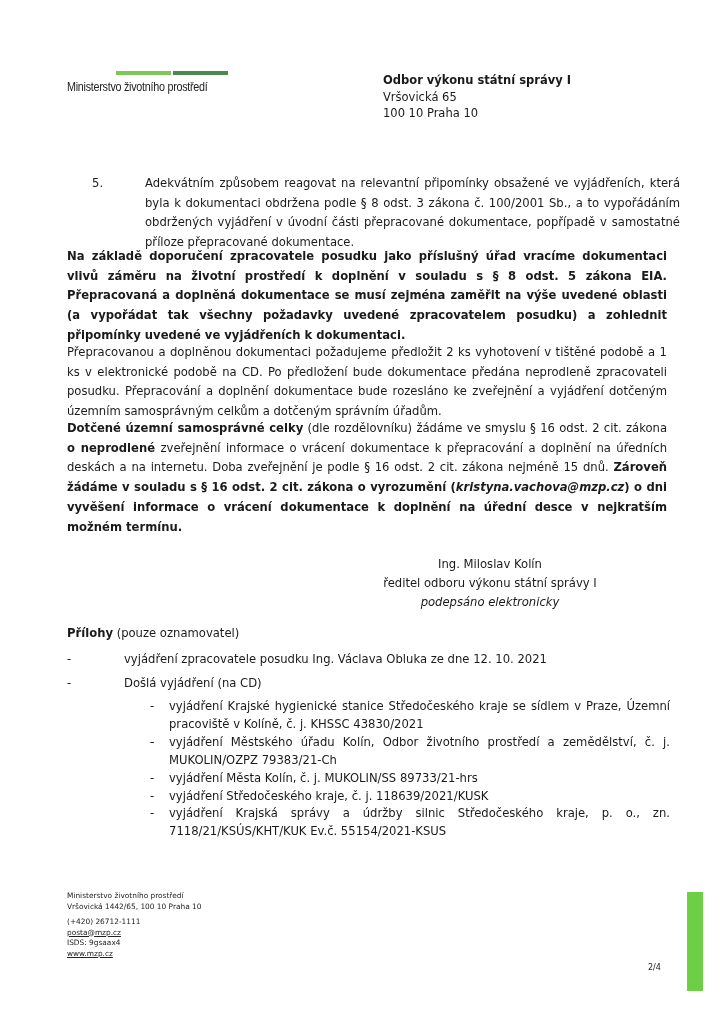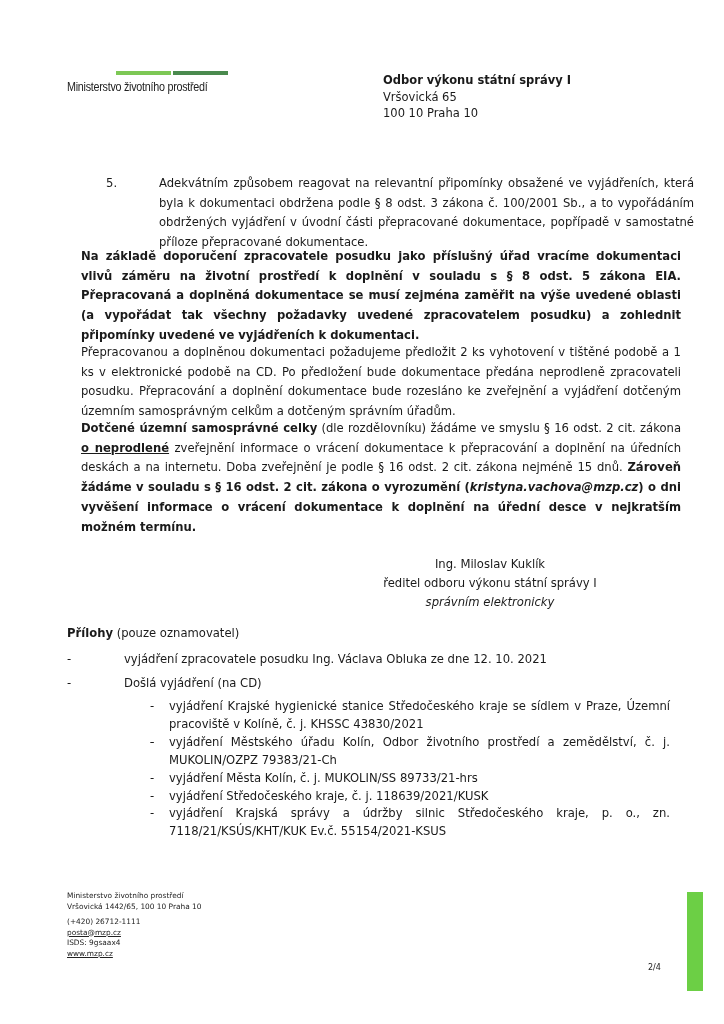--- a/index.html
+++ b/index.html
@@ -9,23 +9,23 @@
   }
   .abs { position: absolute; }
   
   .logo-bar { position: absolute; top: 71px; height: 4px; }
   .logo-bar.light { left: 116px; width: 55px; background: #7dc855; }
   .logo-bar.dark { left: 173px; width: 55px; background: #4a8a4e; }
   .ministry-name { left: 67px; top: 80px; font-family: "Liberation Sans", sans-serif; font-size: 12.5px; letter-spacing: -0.3px; transform: scaleX(0.86); transform-origin: left top; color: #222; }
   .dept-block { left: 383px; top: 72px; font-size: 11.5px; line-height: 16.5px; color: #1a1a1a; }
   .dept-block .dept-name { font-weight: bold; }
 
-  .para { position: absolute; left: 81px; width: 600px; font-size: 11.6px; line-height: 19.7px; text-align: justify; color: #1a1a1a; }
+  .para { position: absolute; left: 67px; width: 600px; font-size: 11.6px; line-height: 19.7px; text-align: justify; color: #1a1a1a; }
   .bold { font-weight: bold; }
-  .u { text-decoration: underline; }
+  .u { }
   .it { font-style: italic; }
 
   .item5 { top: 174px; }
   .item5 .num { position: absolute; left: 25px; top: 0; }
   .item5 .text { position: absolute; left: 65px; width: 535px; text-align: justify; margin-left: 13px; }
 
   .p-bold { top: 247px; font-weight: bold; }
   .p-copies { top: 343px; }
   .p-celky { top: 419px; }
 
@@ -64,23 +64,23 @@
   <div class="text">Adekvátním způsobem reagovat na relevantní připomínky obsažené ve vyjádřeních, která byla k dokumentaci obdržena podle § 8 odst. 3 zákona č. 100/2001 Sb., a to vypořádáním obdržených vyjádření v úvodní části přepracované dokumentace, popřípadě v samostatné příloze přepracované dokumentace.</div>
 </div>
 
 <div class="para p-bold">Na základě doporučení zpracovatele posudku jako příslušný úřad vracíme dokumentaci vlivů záměru na životní prostředí k doplnění v souladu s § 8 odst. 5 zákona EIA. Přepracovaná a doplněná dokumentace se musí zejména zaměřit na výše uvedené oblasti (a vypořádat tak všechny požadavky uvedené zpracovatelem posudku) a zohlednit připomínky uvedené ve vyjádřeních k dokumentaci.</div>
 
 <div class="para p-copies">Přepracovanou a doplněnou dokumentaci požadujeme předložit 2 ks vyhotovení v tištěné podobě a 1 ks v elektronické podobě na CD. Po předložení bude dokumentace předána neprodleně zpracovateli posudku. Přepracování a doplnění dokumentace bude rozesláno ke zveřejnění a vyjádření dotčeným územním samosprávným celkům a dotčeným správním úřadům.</div>
 
 <div class="para p-celky"><span class="bold">Dotčené územní samosprávné celky</span><span> (dle rozdělovníku) žádáme ve smyslu § 16 odst. 2 cit. zákona </span><span class="bold u">o neprodlené</span><span> zveřejnění informace o vrácení dokumentace k přepracování a doplnění na úředních deskách a na internetu. Doba zveřejnění je podle § 16 odst. 2 cit. zákona nejméně 15 dnů. </span><span class="bold">Zároveň žádáme v souladu s § 16 odst. 2 cit. zákona o vyrozumění (</span><span class="bold it">kristyna.vachova@mzp.cz</span><span class="bold">) o dni vyvěšení informace o vrácení dokumentace k doplnění na úřední desce v nejkratším možném termínu.</span></div>
 
 <div class="signature">
-  <div>Ing. Miloslav Kuklík</div>
+  <div>Ing. Miloslav Kolín</div>
   <div>ředitel odboru výkonu státní správy I</div>
-  <div class="it">správním elektronicky</div>
+  <div class="it">podepsáno elektronicky</div>
 </div>
 
 <div class="abs attachments-title"><span class="bold">Přílohy</span><span> (pouze oznamovatel)</span></div>
 
 <div class="dash-item" style="top:650px;">
   <span class="dash">-</span>
   <span class="txt">vyjádření zpracovatele posudku Ing. Václava Obluka ze dne 12. 10. 2021</span>
 </div>
 <div class="dash-item" style="top:674px;">
   <span class="dash">-</span>

